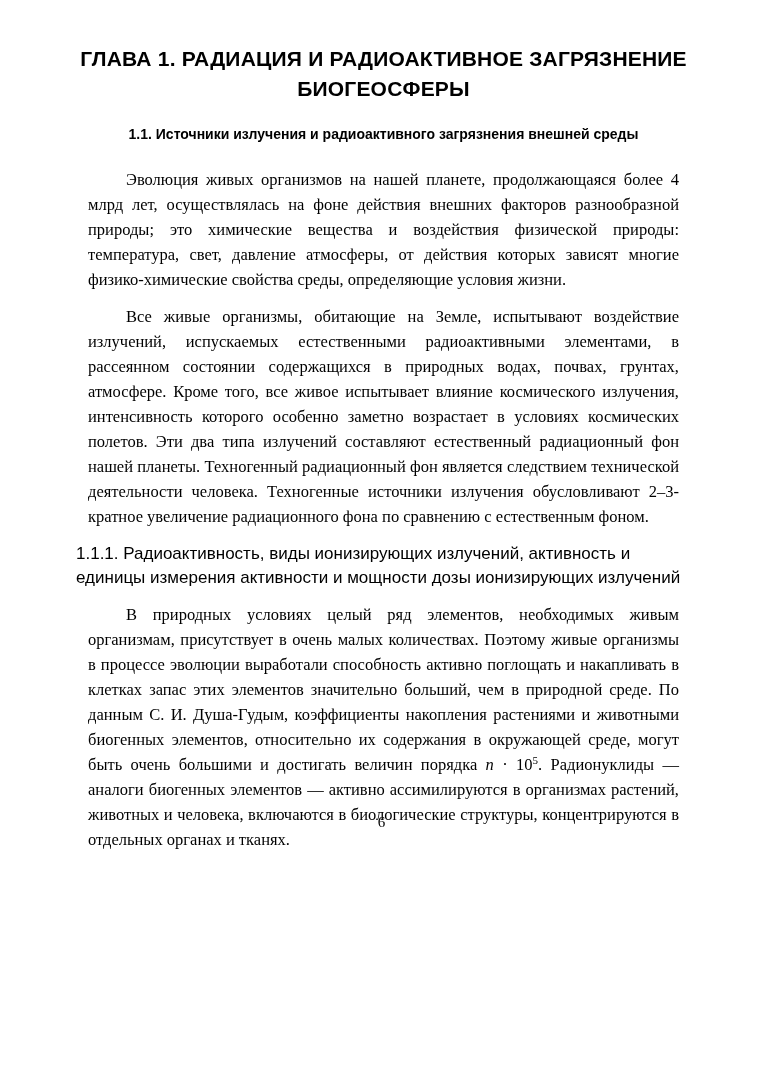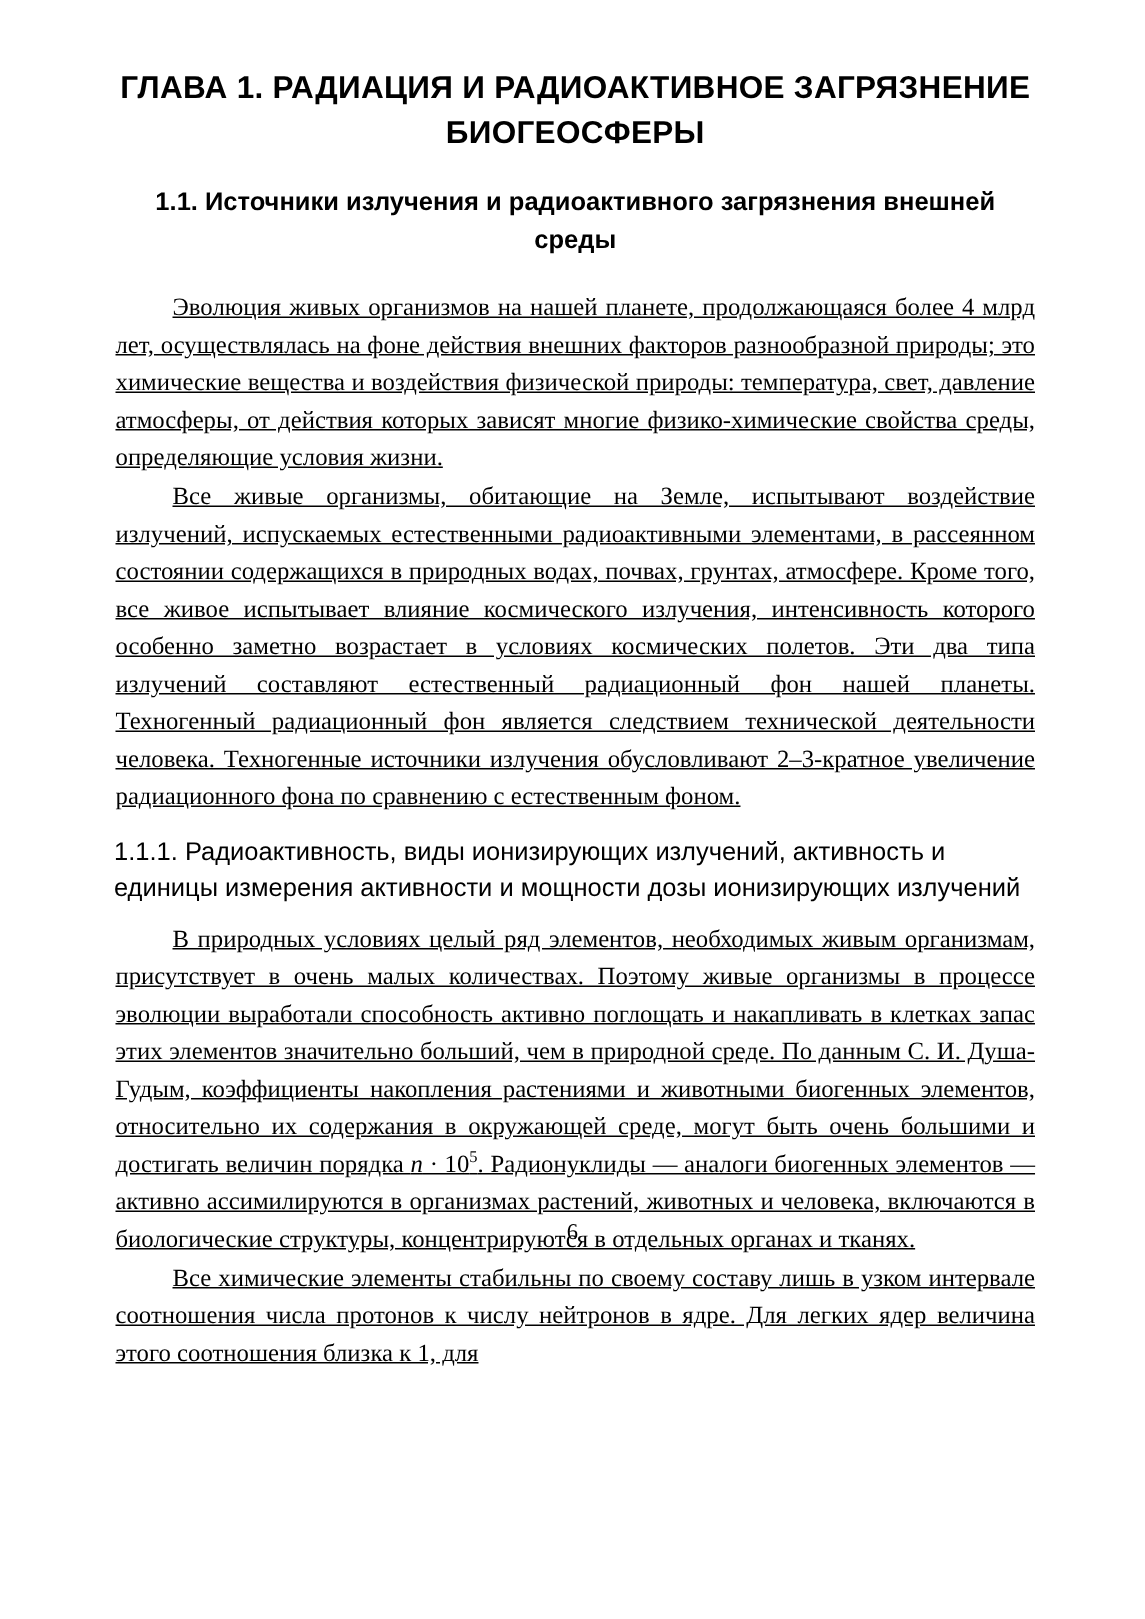--- a/index.html
+++ b/index.html
@@ -27,41 +27,40 @@
     font-family: "Liberation Sans", sans-serif;
     font-size: 21px;
     font-weight: bold;
     line-height: 30px;
     text-align: center;
     margin: 0 0 18px 0;
     letter-spacing: 0.2px;
   }
   .section-title {
     font-family: "Liberation Sans", sans-serif;
-    font-size: 17px;
+    font-size: 14px;
     font-weight: bold;
     line-height: 25px;
     text-align: center;
     margin: 0 0 20px 0;
   }
   .subsection-title {
     font-family: "Liberation Sans", sans-serif;
     font-size: 17px;
     font-weight: normal;
     line-height: 24px;
     text-align: left;
     margin: 13px 0 9px 0;
   }
   .para {
     font-size: 16.5px;
     line-height: 25px;
     text-align: justify;
     text-indent: 38px;
-    margin: 1px;
-    text-decoration: underline;
+    margin: 12px;
   }
   .para .var {
     font-style: italic;
   }
   .para sup {
     font-size: 11px;
     line-height: 0;
   }
   .page-number {
     position: absolute;
@@ -82,17 +81,16 @@
   <h2 class="section-title">1.1. Источники излучения и радиоактивного загрязнения внешней среды</h2>
 
   <p class="para">Эволюция живых организмов на нашей планете, продолжающаяся более 4 млрд лет, осуществлялась на фоне действия внешних факторов разнообразной природы; это химические вещества и воздействия физической природы: температура, свет, давление атмосферы, от действия которых зависят многие физико-химические свойства среды, определяющие условия жизни.</p>
 
   <p class="para">Все живые организмы, обитающие на Земле, испытывают воздействие излучений, испускаемых естественными радиоактивными элементами, в рассеянном состоянии содержащихся в природных водах, почвах, грунтах, атмосфере. Кроме того, все живое испытывает влияние космического излучения, интенсивность которого особенно заметно возрастает в условиях космических полетов. Эти два типа излучений составляют естественный радиационный фон нашей планеты. Техногенный радиационный фон является следствием технической деятельности человека. Техногенные источники излучения обусловливают 2–3-кратное увеличение радиационного фона по сравнению с естественным фоном.</p>
 
   <h3 class="subsection-title">1.1.1. Радиоактивность, виды ионизирующих излучений, активность и единицы измерения активности и мощности дозы ионизирующих излучений</h3>
 
   <p class="para"><span>В природных условиях целый ряд элементов, необходимых живым организмам, присутствует в очень малых количествах. Поэтому живые организмы в процессе эволюции выработали способность активно поглощать и накапливать в клетках запас этих элементов значительно больший, чем в природной среде. По данным С. И. Душа-Гудым, коэффициенты накопления растениями и животными биогенных элементов, относительно их содержания в окружающей среде, могут быть очень большими и достигать величин порядка </span><i class="var">n</i><span> · 10</span><sup>5</sup><span>. Радионуклиды — аналоги биогенных элементов — активно ассимилируются в организмах растений, животных и человека, включаются в биологические структуры, концентрируются в отдельных органах и тканях.</span></p>
 
-  <p class="para">Все химические элементы стабильны по своему составу лишь в узком интервале соотношения числа протонов к числу нейтронов в ядре. Для легких ядер величина этого соотношения близка к 1, для</p>
 
   <div class="page-number">6</div>
 
 </div>
 
 </body></html>

